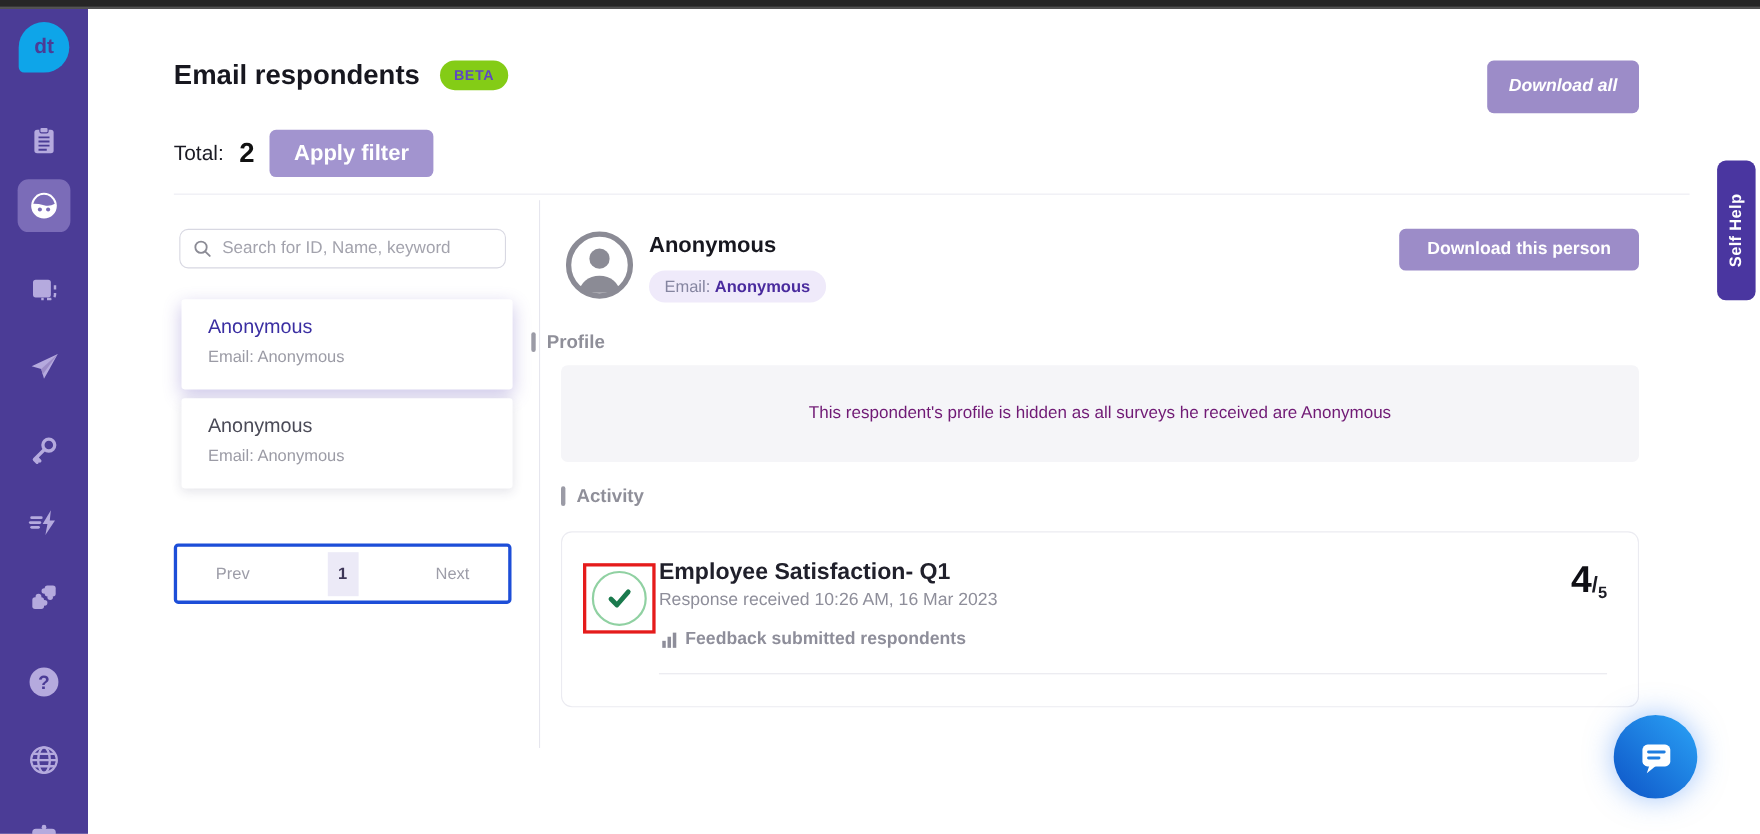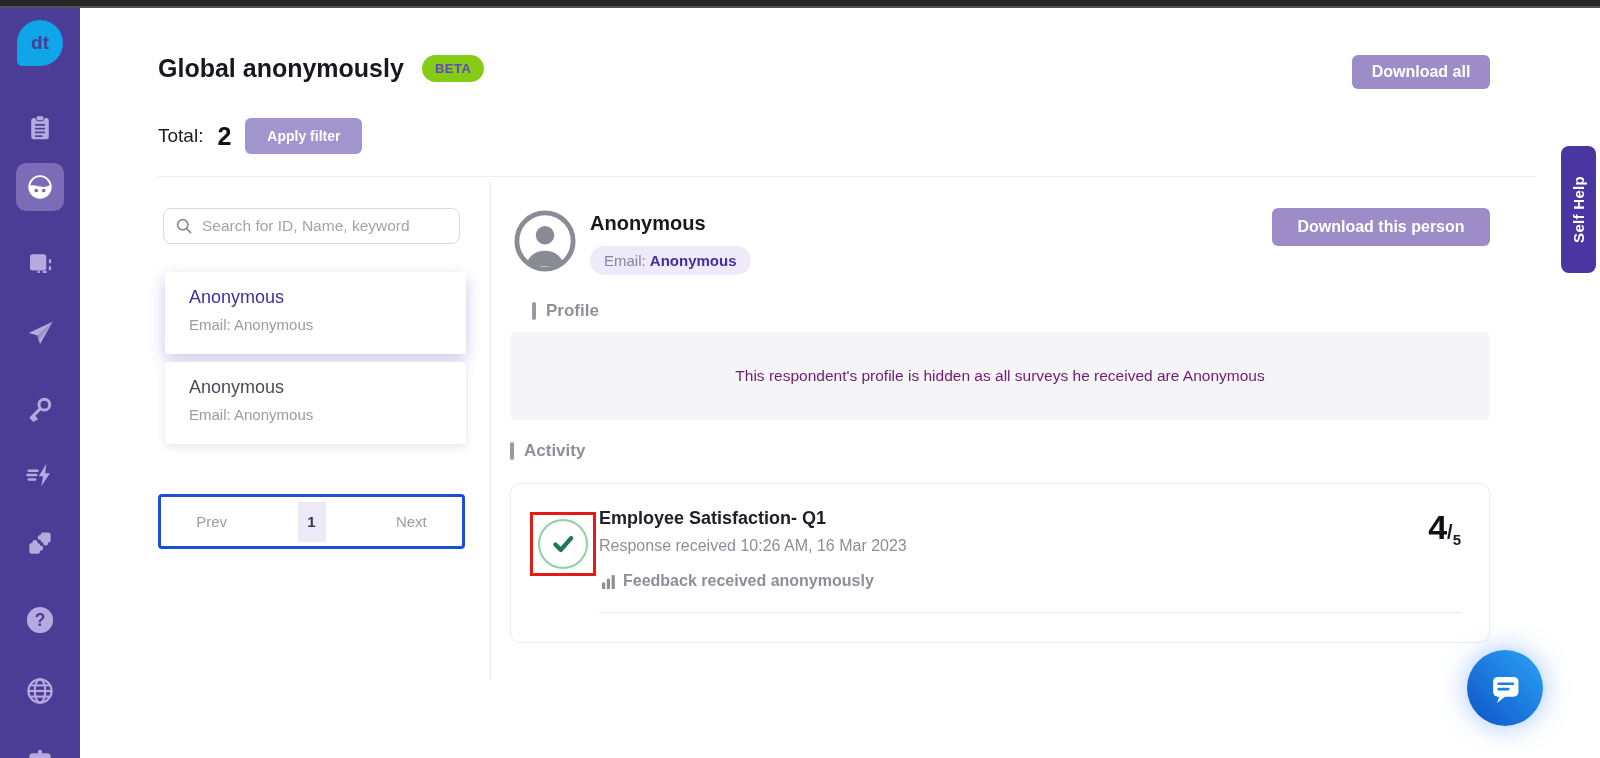--- a/index.html
+++ b/index.html
@@ -25,26 +25,26 @@
 
   
   .header-row { position:absolute; left:158px; top:54px; display:flex;
     align-items:center; gap:18px; }
   .page-title { font-size:25px; font-weight:700; color:#17171f; }
   .beta-chip { background:#84cc16; color:#5f49c0; font-size:13px; font-weight:700;
     letter-spacing:.5px; padding:6px 13px; border-radius:14px; }
   .btn-purple { background:#9c8cc8; color:#fff; font-weight:700; font-size:16px;
     border:none; border-radius:6px; cursor:pointer;
     font-family:"Liberation Sans", sans-serif; }
-  .download-all { position:absolute; left:1352px; top:55px; width:138px; height:34px; }
+  .download-all { position:absolute; left:1352px; top:55px; width:138px; height:48px;font-style:italic; }
   .total-row { position:absolute; left:158px; top:118px; display:flex;
     align-items:center; gap:14px; }
   .total-label { font-size:19px; color:#1b1b24; }
   .total-value { font-size:25px; font-weight:700; color:#111; }
-  .apply-filter { background:#a294cf; padding:10px 22px; font-size:14px; }
+  .apply-filter { background:#a294cf; padding:10px 22px; font-size:20px; }
   .hdivider { position:absolute; left:158px; top:176px; width:1378px; height:1px;
     background:#ececf2; }
   .vdivider { position:absolute; left:490px; top:182px; width:1px; height:498px;
     background:#e6e6ee; }
 
   
   .search-box { position:absolute; left:163px; top:208px; width:297px; height:36px;
     border:1px solid #d8d8e2; border-radius:8px; display:flex; align-items:center;
     padding:0 10px; gap:8px; background:#fff; }
   .search-box input { border:none; outline:none; flex:1; font-size:15.5px;
@@ -72,39 +72,39 @@
     font-weight:700; color:#17171f; }
   .email-chip { position:absolute; left:590px; top:246px; background:#efeafa;
     border-radius:15px; padding:6px 14px; font-size:15px; }
   .email-prefix { color:#8585a0; }
   .email-value { color:#4a2b9e; font-weight:700; }
   .download-person { position:absolute; left:1272px; top:208px; width:218px;
     height:38px; }
   .section-head { position:absolute; display:flex; align-items:center; gap:10px; }
   .head-bar { width:4px; height:18px; background:#9b9ba6; border-radius:2px; }
   .head-title { font-size:17px; font-weight:700; color:#8f8f99; }
-  .profile-head { left:532px; top:301px; }
+  .profile-head { left:483px; top:301px; }
   .profile-box { position:absolute; left:510px; top:332px; width:980px; height:88px;
     background:#f5f5f8; border-radius:6px; display:flex; align-items:center;
     justify-content:center; color:#701a75; font-size:15.5px; }
   .activity-head { left:510px; top:441px; }
   .activity-chip { background:#eceafa; border-radius:16px; padding:6px 14px;
     font-size:15px; }
   .chip-prefix { color:#50506e; }
   .chip-count { color:#4531a6; font-weight:700; }
 
   .activity-card { position:absolute; left:510px; top:483px; width:980px;
     height:160px; border:1px solid #ebebf1; border-radius:10px; background:#fff;
     cursor:pointer; }
   .red-box { position:absolute; left:19px; top:28px; width:66px; height:64px;
     border:3px solid #e51b1b; display:flex; align-items:center;
     justify-content:center; }
   .check-circle { width:50px; height:50px; border:2px solid #90d1a2;
     border-radius:50%; display:flex; align-items:center; justify-content:center; }
-  .survey-title { position:absolute; left:88px; top:24px; font-size:18px;
+  .survey-title { position:absolute; left:88px; top:24px; font-size:21px;
     font-weight:700; color:#20202b; }
   .survey-received { position:absolute; left:88px; top:53px; font-size:16px;
     color:#8e8e9a; font-weight:500; }
   .feedback-row { position:absolute; left:90px; top:88px; display:flex;
     align-items:center; gap:5px; color:#8e8e9a; font-weight:700; font-size:16px; }
   .card-divider { position:absolute; left:88px; right:28px; top:128px; height:1px;
     background:#e8e8ee; }
   .score { position:absolute; right:28px; top:24px; }
   .score-num { font-size:34px; font-weight:800; color:#0f0f15; }
   .score-slash { font-size:20px; font-weight:600; color:#1b1b24; }
@@ -222,21 +222,21 @@
   <div class="nav-item" style="top:736px;">
     <svg width="32" height="32" viewBox="0 0 24 24">
       <rect x="4" y="7" width="16" height="13" rx="2.5" fill="#b5aade"></rect>
       <circle cx="12" cy="6" r="1.6" fill="#b5aade"></circle>
       <circle cx="12" cy="13.5" r="2.4" fill="#4b3c96"></circle>
     </svg>
   </div>
 </div>
 
 <div class="header-row">
-  <span class="page-title">Global anonymously</span>
+  <span class="page-title">Email respondents</span>
   <span class="beta-chip">BETA</span>
 </div>
 <button class="btn-purple download-all">Download all</button>
 
 <div class="total-row">
   <span class="total-label">Total:</span>
   <span class="total-value">2</span>
   <button class="btn-purple apply-filter">Apply filter</button>
 </div>
 
@@ -307,21 +307,21 @@
     </div>
   </div>
   <div class="survey-title">Employee Satisfaction- Q1</div>
   <div class="survey-received">Response received 10:26 AM, 16 Mar 2023</div>
   <div class="feedback-row">
     <svg width="17" height="17" viewBox="0 0 16 16">
       <rect x="1" y="9" width="3" height="6" fill="#8e8e9a"></rect>
       <rect x="5.5" y="5.5" width="3" height="9.5" fill="#8e8e9a"></rect>
       <rect x="10" y="2" width="3" height="13" fill="#8e8e9a"></rect>
     </svg>
-    <span>Feedback received anonymously</span>
+    <span>Feedback submitted respondents</span>
   </div>
   <div class="card-divider"></div>
   <div class="score">
     <span class="score-num">4</span><span class="score-slash">/</span><span class="score-max">5</span>
   </div>
 </div>
 
 <div class="self-help">
   <span>Self Help</span>
 </div>

